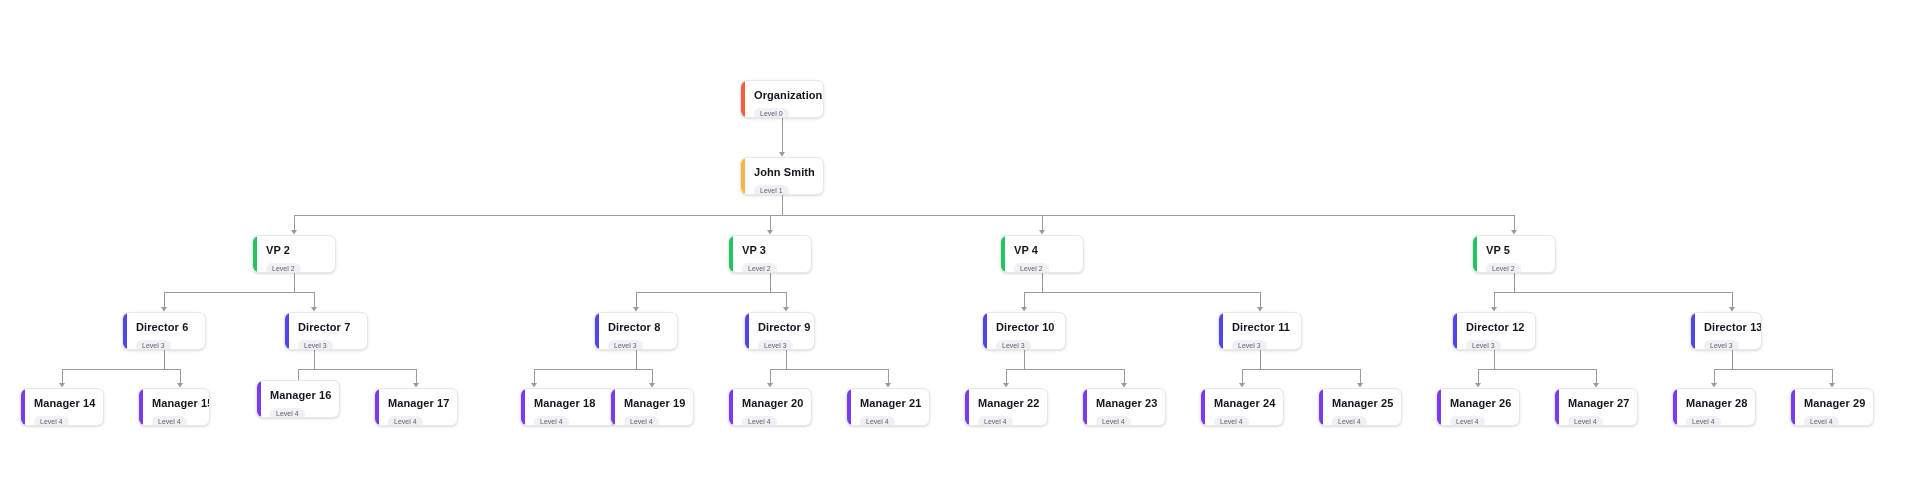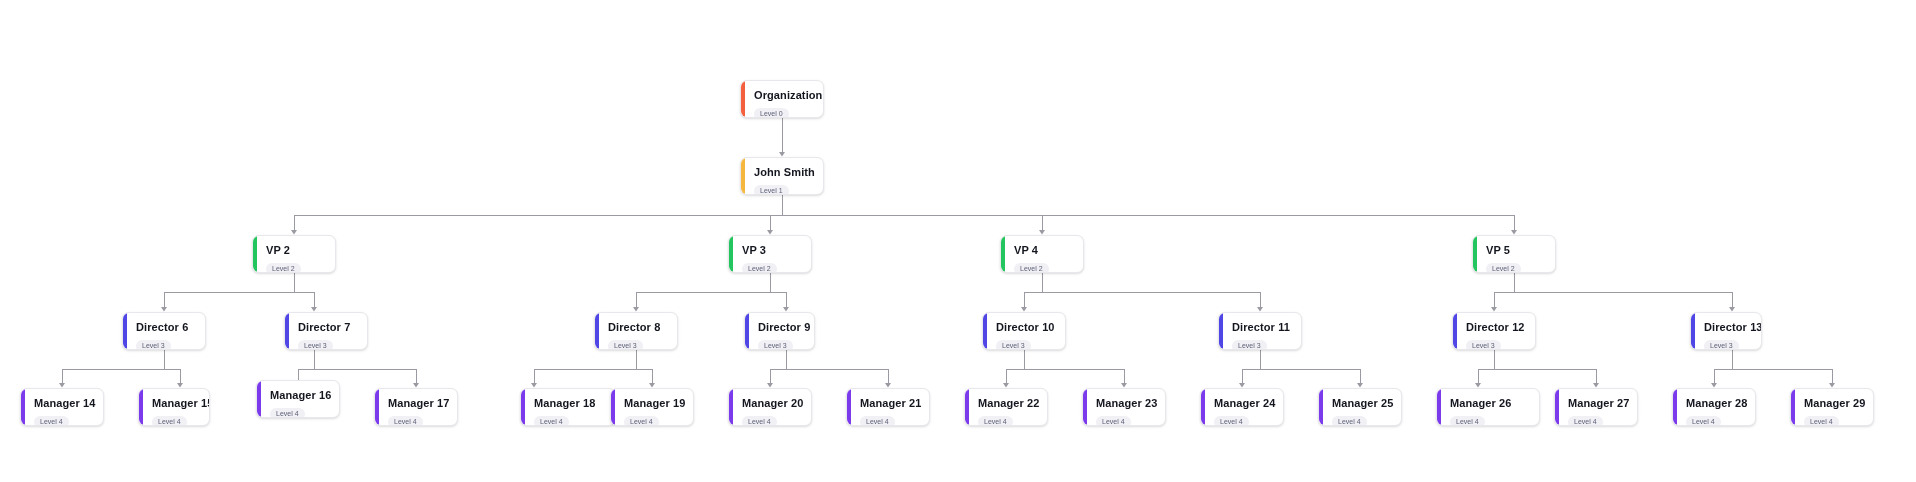--- a/index.html
+++ b/index.html
@@ -149,18 +149,18 @@
       <div class="node" style="left: 256px; top: 380px; width: 84px; height: 38px;"><span class="accent" style="background: rgb(124, 58, 237);"></span><div class="node-title">Manager 16</div><span class="node-badge">Level 4</span></div>
       <div class="node" style="left: 374px; top: 388px; width: 84px; height: 38px;"><span class="accent" style="background: rgb(124, 58, 237);"></span><div class="node-title">Manager 17</div><span class="node-badge">Level 4</span></div>
       <div class="node" style="left: 492px; top: 388px; width: 96px; height: 38px; margin-left: 28px;"><span class="accent" style="background: rgb(124, 58, 237);"></span><div class="node-title">Manager 18</div><span class="node-badge">Level 4</span></div>
       <div class="node" style="left: 610px; top: 388px; width: 84px; height: 38px;"><span class="accent" style="background: rgb(124, 58, 237);"></span><div class="node-title">Manager 19</div><span class="node-badge">Level 4</span></div>
       <div class="node" style="left: 728px; top: 388px; width: 84px; height: 38px;"><span class="accent" style="background: rgb(124, 58, 237);"></span><div class="node-title">Manager 20</div><span class="node-badge">Level 4</span></div>
       <div class="node" style="left: 846px; top: 388px; width: 84px; height: 38px;"><span class="accent" style="background: rgb(124, 58, 237);"></span><div class="node-title">Manager 21</div><span class="node-badge">Level 4</span></div>
       <div class="node" style="left: 964px; top: 388px; width: 84px; height: 38px;"><span class="accent" style="background: rgb(124, 58, 237);"></span><div class="node-title">Manager 22</div><span class="node-badge">Level 4</span></div>
       <div class="node" style="left: 1082px; top: 388px; width: 84px; height: 38px;"><span class="accent" style="background: rgb(124, 58, 237);"></span><div class="node-title">Manager 23</div><span class="node-badge">Level 4</span></div>
       <div class="node" style="left: 1200px; top: 388px; width: 84px; height: 38px;"><span class="accent" style="background: rgb(124, 58, 237);"></span><div class="node-title">Manager 24</div><span class="node-badge">Level 4</span></div>
       <div class="node" style="left: 1318px; top: 388px; width: 84px; height: 38px;"><span class="accent" style="background: rgb(124, 58, 237);"></span><div class="node-title">Manager 25</div><span class="node-badge">Level 4</span></div>
-      <div class="node" style="left: 1436px; top: 388px; width: 104px; height: 38px;"><span class="accent" style="background: rgb(124, 58, 237);"></span><div class="node-title">Manager 26</div><span class="node-badge">Level 4</span></div>
+      <div class="node" style="left: 1436px; top: 388px; width: 84px; height: 38px;"><span class="accent" style="background: rgb(124, 58, 237);"></span><div class="node-title">Manager 26</div><span class="node-badge">Level 4</span></div>
       <div class="node" style="left: 1554px; top: 388px; width: 84px; height: 38px;"><span class="accent" style="background: rgb(124, 58, 237);"></span><div class="node-title">Manager 27</div><span class="node-badge">Level 4</span></div>
       <div class="node" style="left: 1672px; top: 388px; width: 84px; height: 38px;"><span class="accent" style="background: rgb(124, 58, 237);"></span><div class="node-title">Manager 28</div><span class="node-badge">Level 4</span></div>
       <div class="node" style="left: 1790px; top: 388px; width: 84px; height: 38px;"><span class="accent" style="background: rgb(124, 58, 237);"></span><div class="node-title">Manager 29</div><span class="node-badge">Level 4</span></div>
     </div>
 </div>
 
 </body></html>

